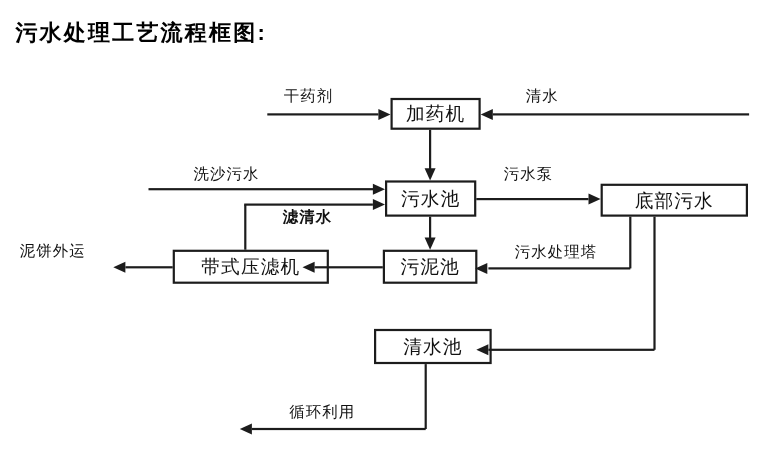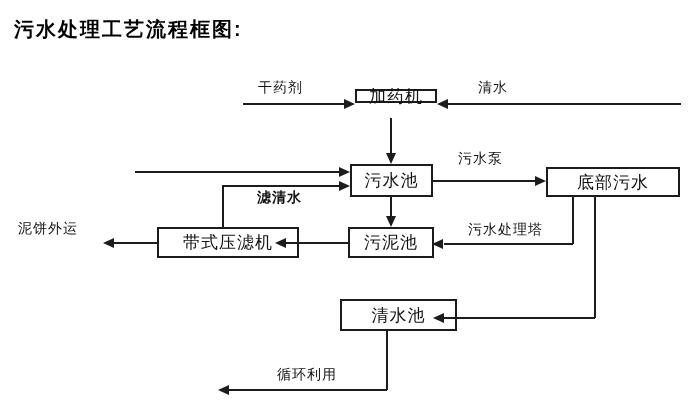--- a/index.html
+++ b/index.html
@@ -50,40 +50,41 @@
     white-space: nowrap;
   }
 </style>
 </head>
 <body>
 
 <div class="canvas">
 
   <div class="title">污水处理工艺流程框图:</div>
 
-  <div class="node" style="left:355px; top:89px;  width:82px;  height:14px;">加药机</div>
+  <div class="node" style="left:355px; top:89px;  width:82px;  height:29px;">加药机</div>
   <div class="node" style="left:350px; top:164px; width:83px;  height:33px;">污水池</div>
   <div class="node" style="left:546px; top:167px; width:134px; height:30px;">底部污水</div>
   <div class="node" style="left:348px; top:227px; width:86px;  height:31px;">污泥池</div>
   <div class="node" style="left:157px; top:227px; width:142px; height:31px;">带式压滤机</div>
-  <div class="node" style="left:340px; top:299px; width:117px;  height:32px;">清水池</div>
+  <div class="node" style="left:340px; top:299px; width:107px;  height:32px;">清水池</div>
 
   <div class="hline" style="left:243px; top:103px; width:101px;"></div>
   <div class="arr r" style="left:344px; top:99px;"></div>
   <span class="flabel" style="left:258px; top:79px;">干药剂</span>
 
   <div class="hline" style="left:448px; top:103px; width:233px;"></div>
   <div class="arr l" style="left:437px; top:99px;"></div>
   <span class="flabel" style="left:478px; top:79px;">清水</span>
 
   <div class="vline" style="left:390px; top:118px; height:36px;"></div>
   <div class="arr d" style="left:386px; top:153px;"></div>
 
   <div class="hline" style="left:135px; top:171px; width:205px;"></div>
   <div class="arr r" style="left:339px; top:167px;"></div>
+  <span class="flabel" style="left:176px; top:150px;">洗沙污水</span>
 
   <div class="vline" style="left:222px; top:186px; height:41px;"></div>
   <div class="hline" style="left:222px; top:185px; width:117px;"></div>
   <div class="arr r" style="left:339px; top:181px;"></div>
   <span class="flabel" style="left:257px; top:189px;font-weight:bold;">滤清水</span>
 
   <div class="hline" style="left:433px; top:180px; width:102px;"></div>
   <div class="arr r" style="left:535px; top:176px;"></div>
   <span class="flabel" style="left:458px; top:150px;">污水泵</span>
 
@@ -102,15 +103,15 @@
   <div class="hline" style="left:286px; top:242px; width:62px;"></div>
   <div class="arr l" style="left:275px; top:238px;"></div>
 
   <div class="hline" style="left:114px; top:242px; width:43px;"></div>
   <div class="arr l" style="left:103px; top:238px;"></div>
   <span class="flabel" style="left:18px; top:220px;">泥饼外运</span>
 
   <div class="vline" style="left:386px; top:331px; height:59px;"></div>
   <div class="hline" style="left:229px; top:389px; width:158px;"></div>
   <div class="arr l" style="left:218px; top:385px;"></div>
-  <span class="flabel" style="left:277px; top:366px;">循环利用</span>
+  <span class="flabel" style="left:263px; top:366px;">循环利用</span>
 
 </div>
 
 </body></html>

